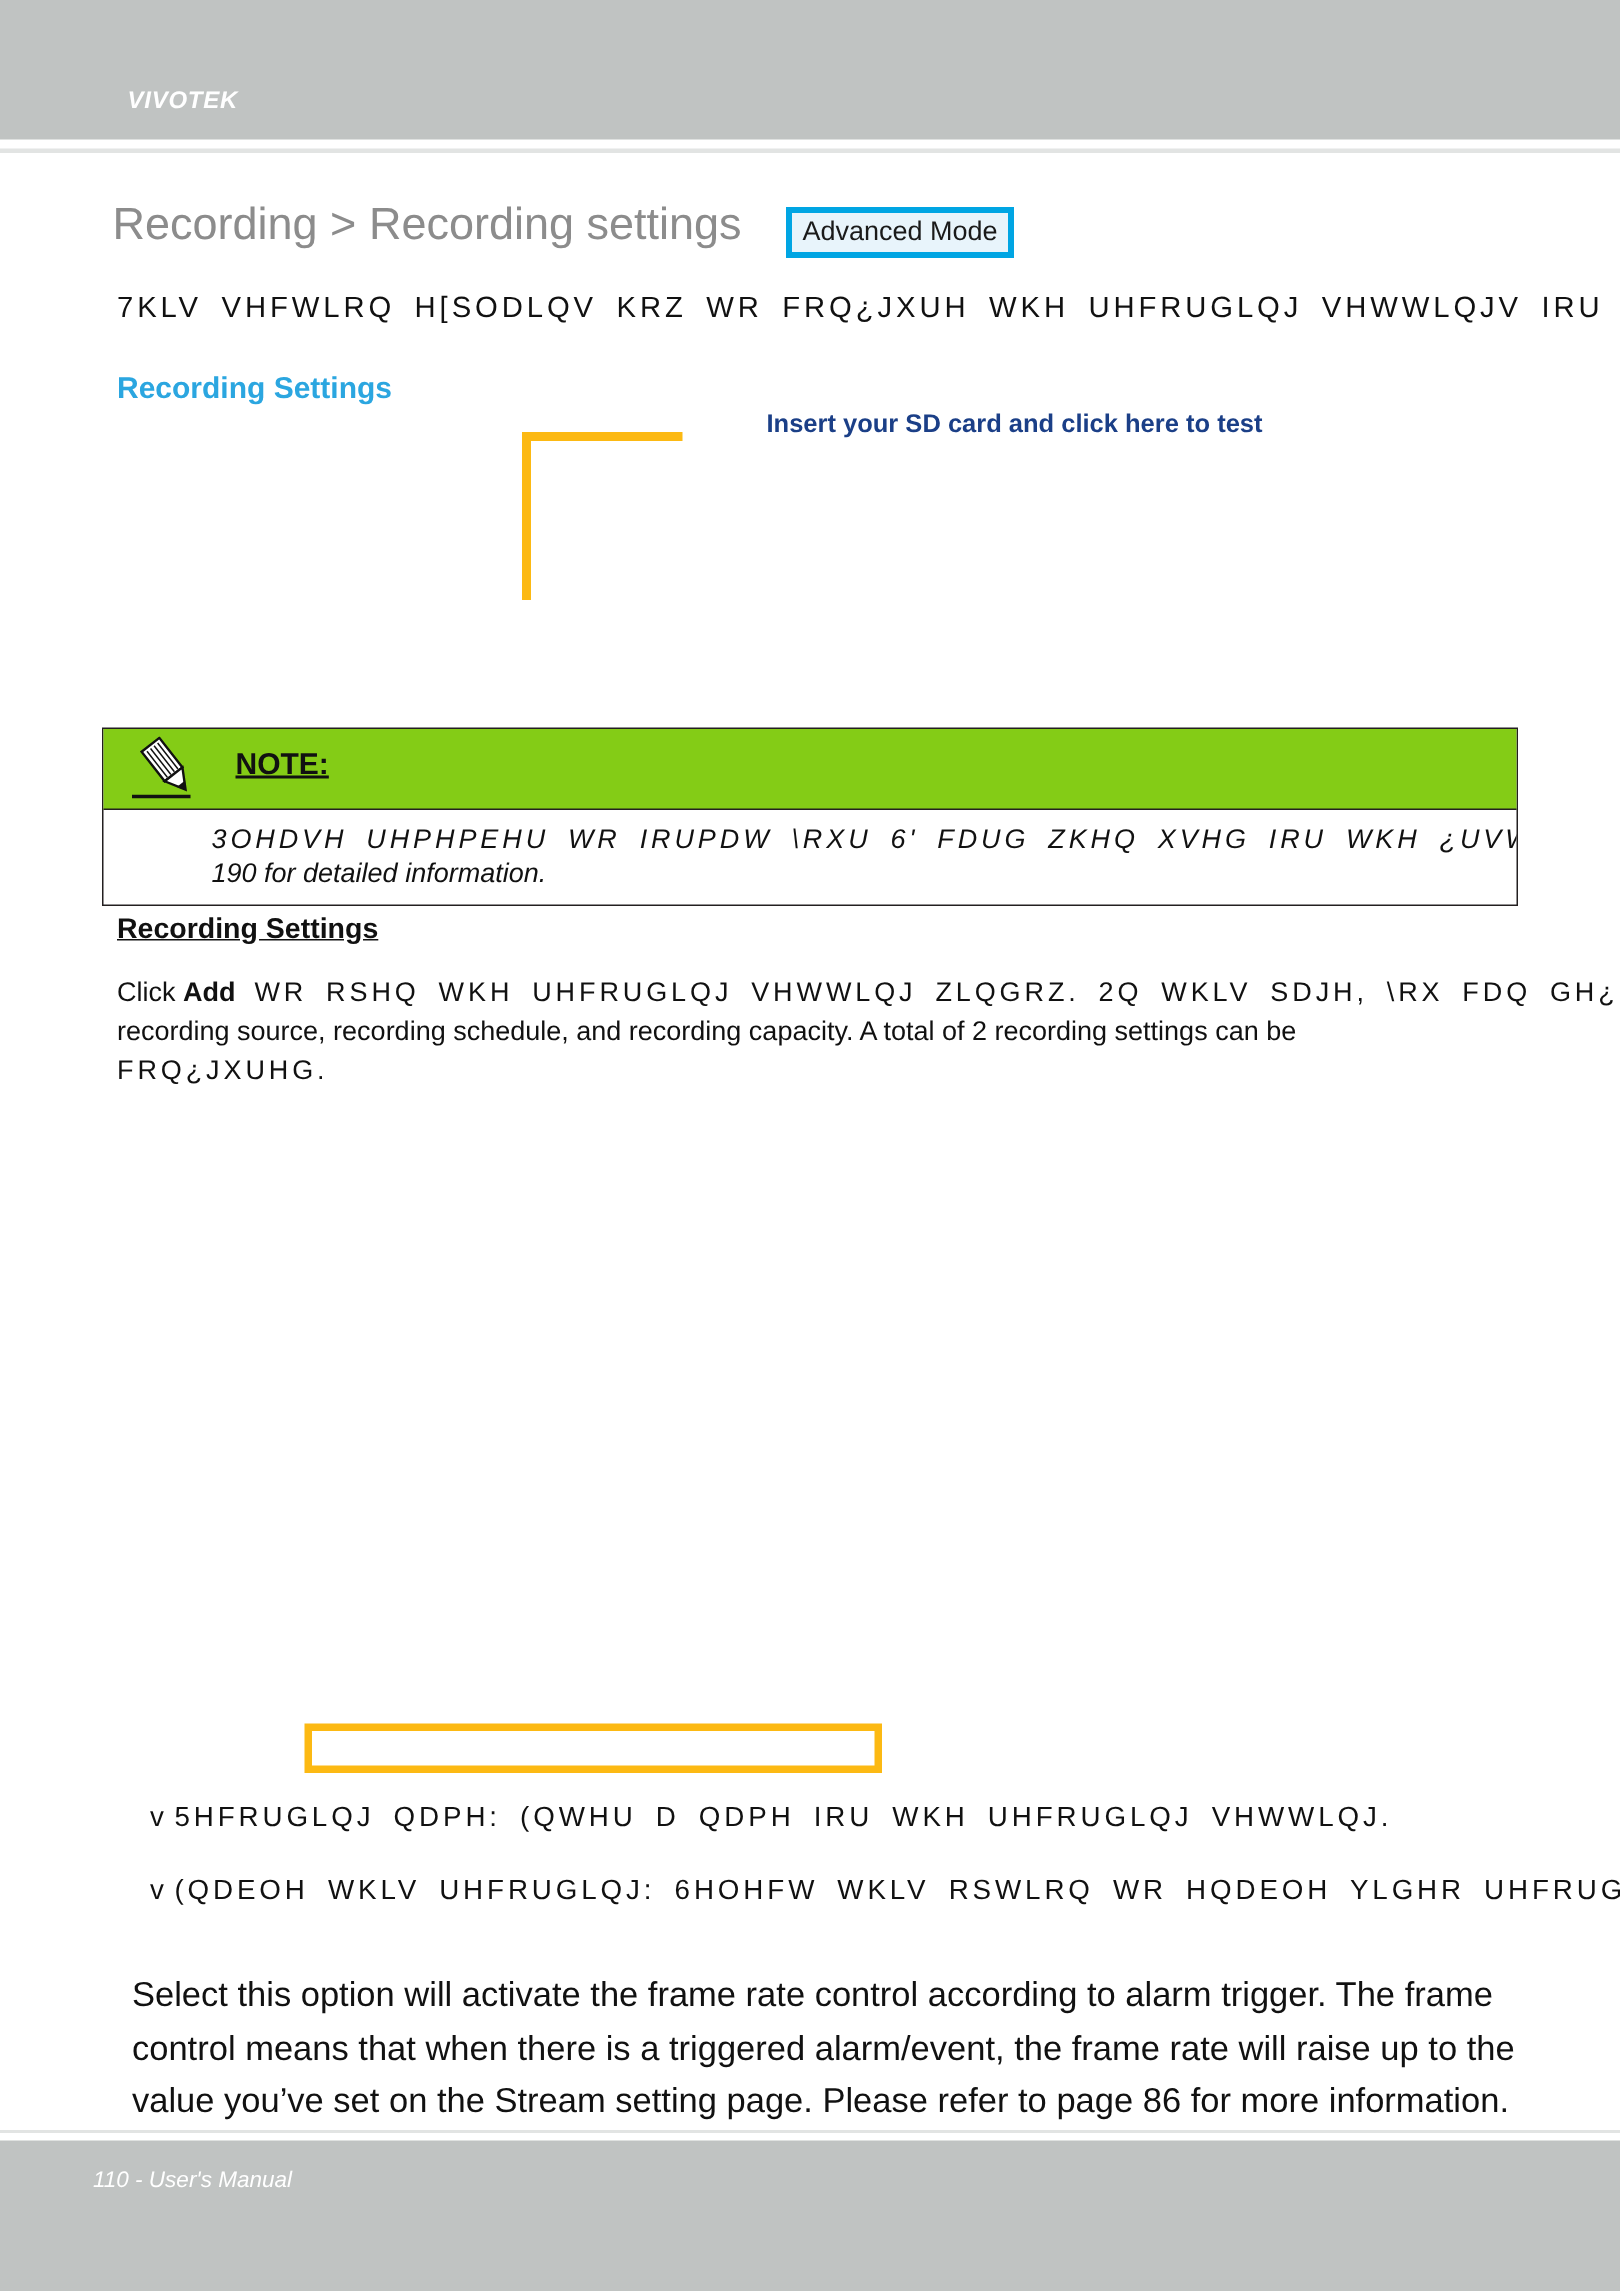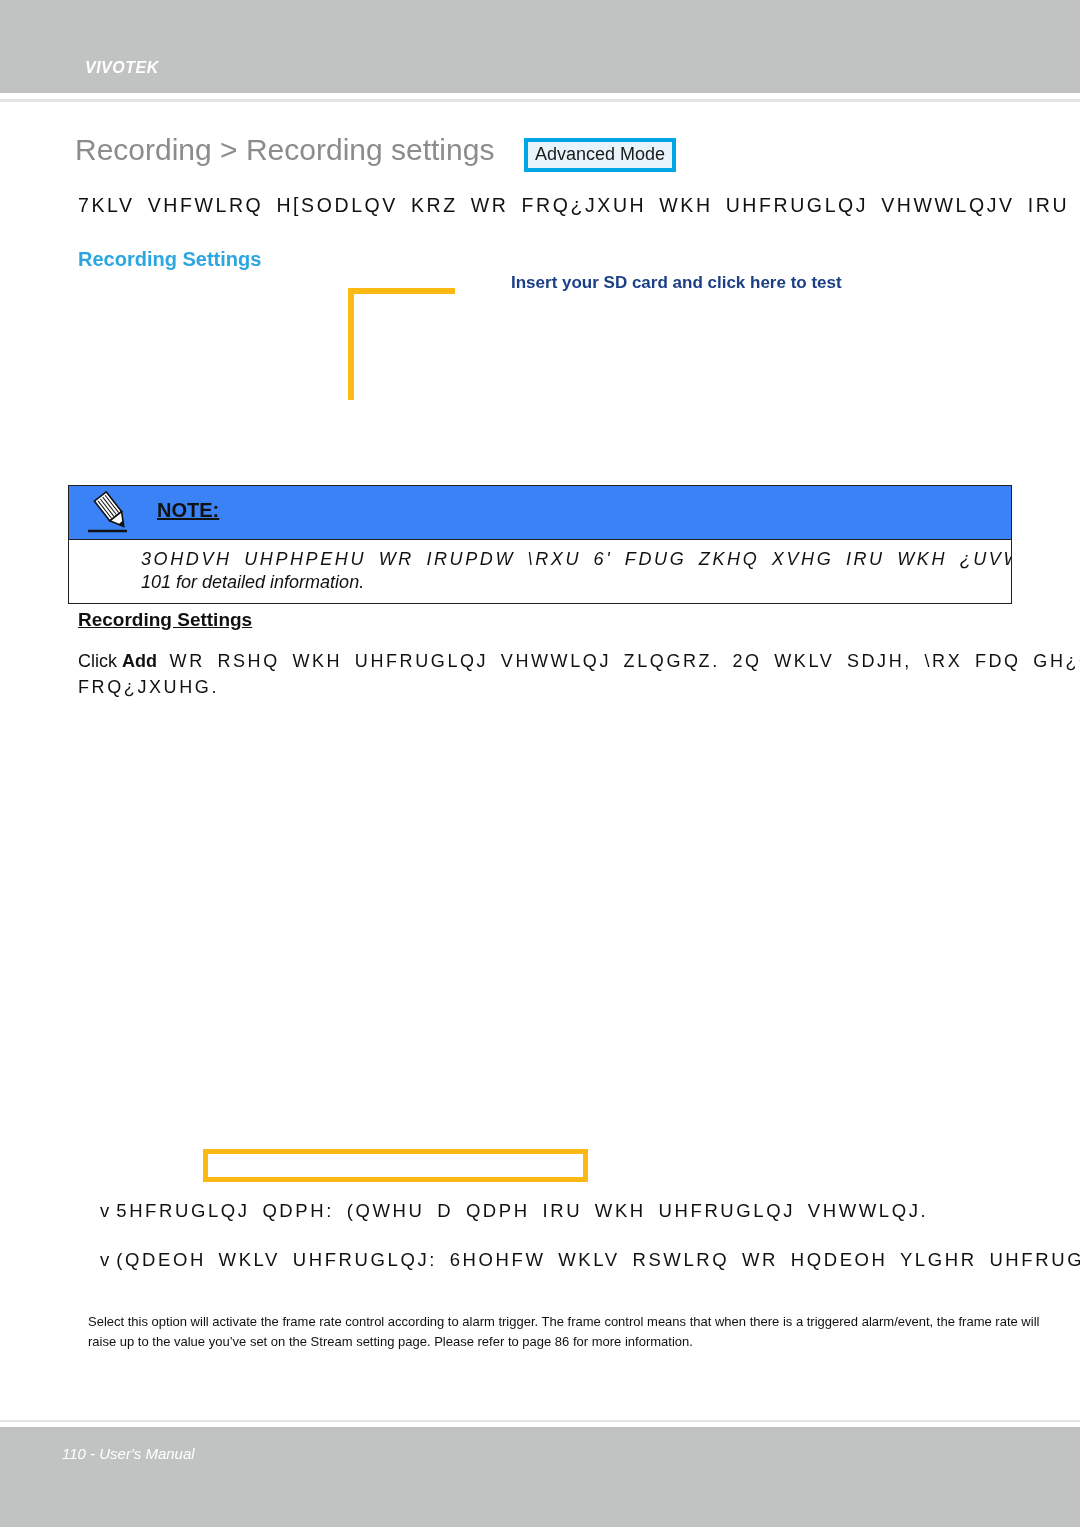--- a/index.html
+++ b/index.html
@@ -129,21 +129,21 @@
   .note-box {
     position: absolute;
     left: 68px;
     top: 485px;
     width: 944px;
     border: 1px solid #231f20;
     background: #ffffff;
     box-sizing: border-box;
   }
   .note-head {
-    background: #3b82f6;
+    background: #84cc16;
     border-bottom: 1px solid #231f20;
     height: 53px;
     position: relative;
   }
   .note-pencil {
     position: absolute;
     left: 16px;
     top: 5px;
     width: 48px;
     height: 44px;
@@ -239,21 +239,21 @@
     font-family: "Liberation Sans", sans-serif;
     letter-spacing: 0;
     margin-right: 7px;
   }
 
   .bullet-note {
     position: absolute;
     left: 88px;
     top: 1312px;
     width: 960px;
-    font-size: 13px;
+    font-size: 23px;
     color: #111111;
     line-height: 1.55;
   }
 
   
   .footer-rule {
     position: absolute;
     left: 0; top: 1420px;
     width: 1080px;
     height: 2px;
@@ -308,28 +308,29 @@
           <polygon points="19,27 34,27 26.5,40" fill="#ffffff" stroke="#111111" stroke-width="1.6"></polygon>
           <polygon points="23,35 30,35 26.5,40" fill="#111111"></polygon>
         </g>
         <line x1="3" y1="40" x2="42" y2="40" stroke="#111111" stroke-width="2.4"></line>
       </svg>
     </span>
     <span class="note-title">NOTE:</span>
   </div>
   <div class="note-body">
     <div class="note-line1 enc">3OHDVH UHPHPEHU WR IRUPDW \RXU 6' FDUG ZKHQ XVHG IRU WKH ¿UVW WLPH. 3OHDVH UHIHU WR SDJH</div>
-    <div class="note-line2">101 for detailed information.</div>
+    <div class="note-line2">190 for detailed information.</div>
   </div>
 </div>
 
 <div class="sub-heading">Recording Settings</div>
 
 <div class="body-para">
   <span class="l"><span>Click </span><b>Add</b><span class="enc"> WR RSHQ WKH UHFRUGLQJ VHWWLQJ ZLQGRZ. 2Q WKLV SDJH, \RX FDQ GH¿QH WKH</span></span>
+  <span class="l">recording source, recording schedule, and recording capacity. A total of 2 recording settings can be</span>
   <span class="l enc">FRQ¿JXUHG.</span>
 </div>
 
 <div class="yellow-rect"></div>
 
 <div class="bullets">
   <div class="bullet"><span class="marker">v</span><span class="enc">5HFRUGLQJ QDPH: (QWHU D QDPH IRU WKH UHFRUGLQJ VHWWLQJ.</span></div>
   <div class="bullet"><span class="marker">v</span><span class="enc">(QDEOH WKLV UHFRUGLQJ: 6HOHFW WKLV RSWLRQ WR HQDEOH YLGHR UHFRUGLQJ.</span></div>
 </div>
 

